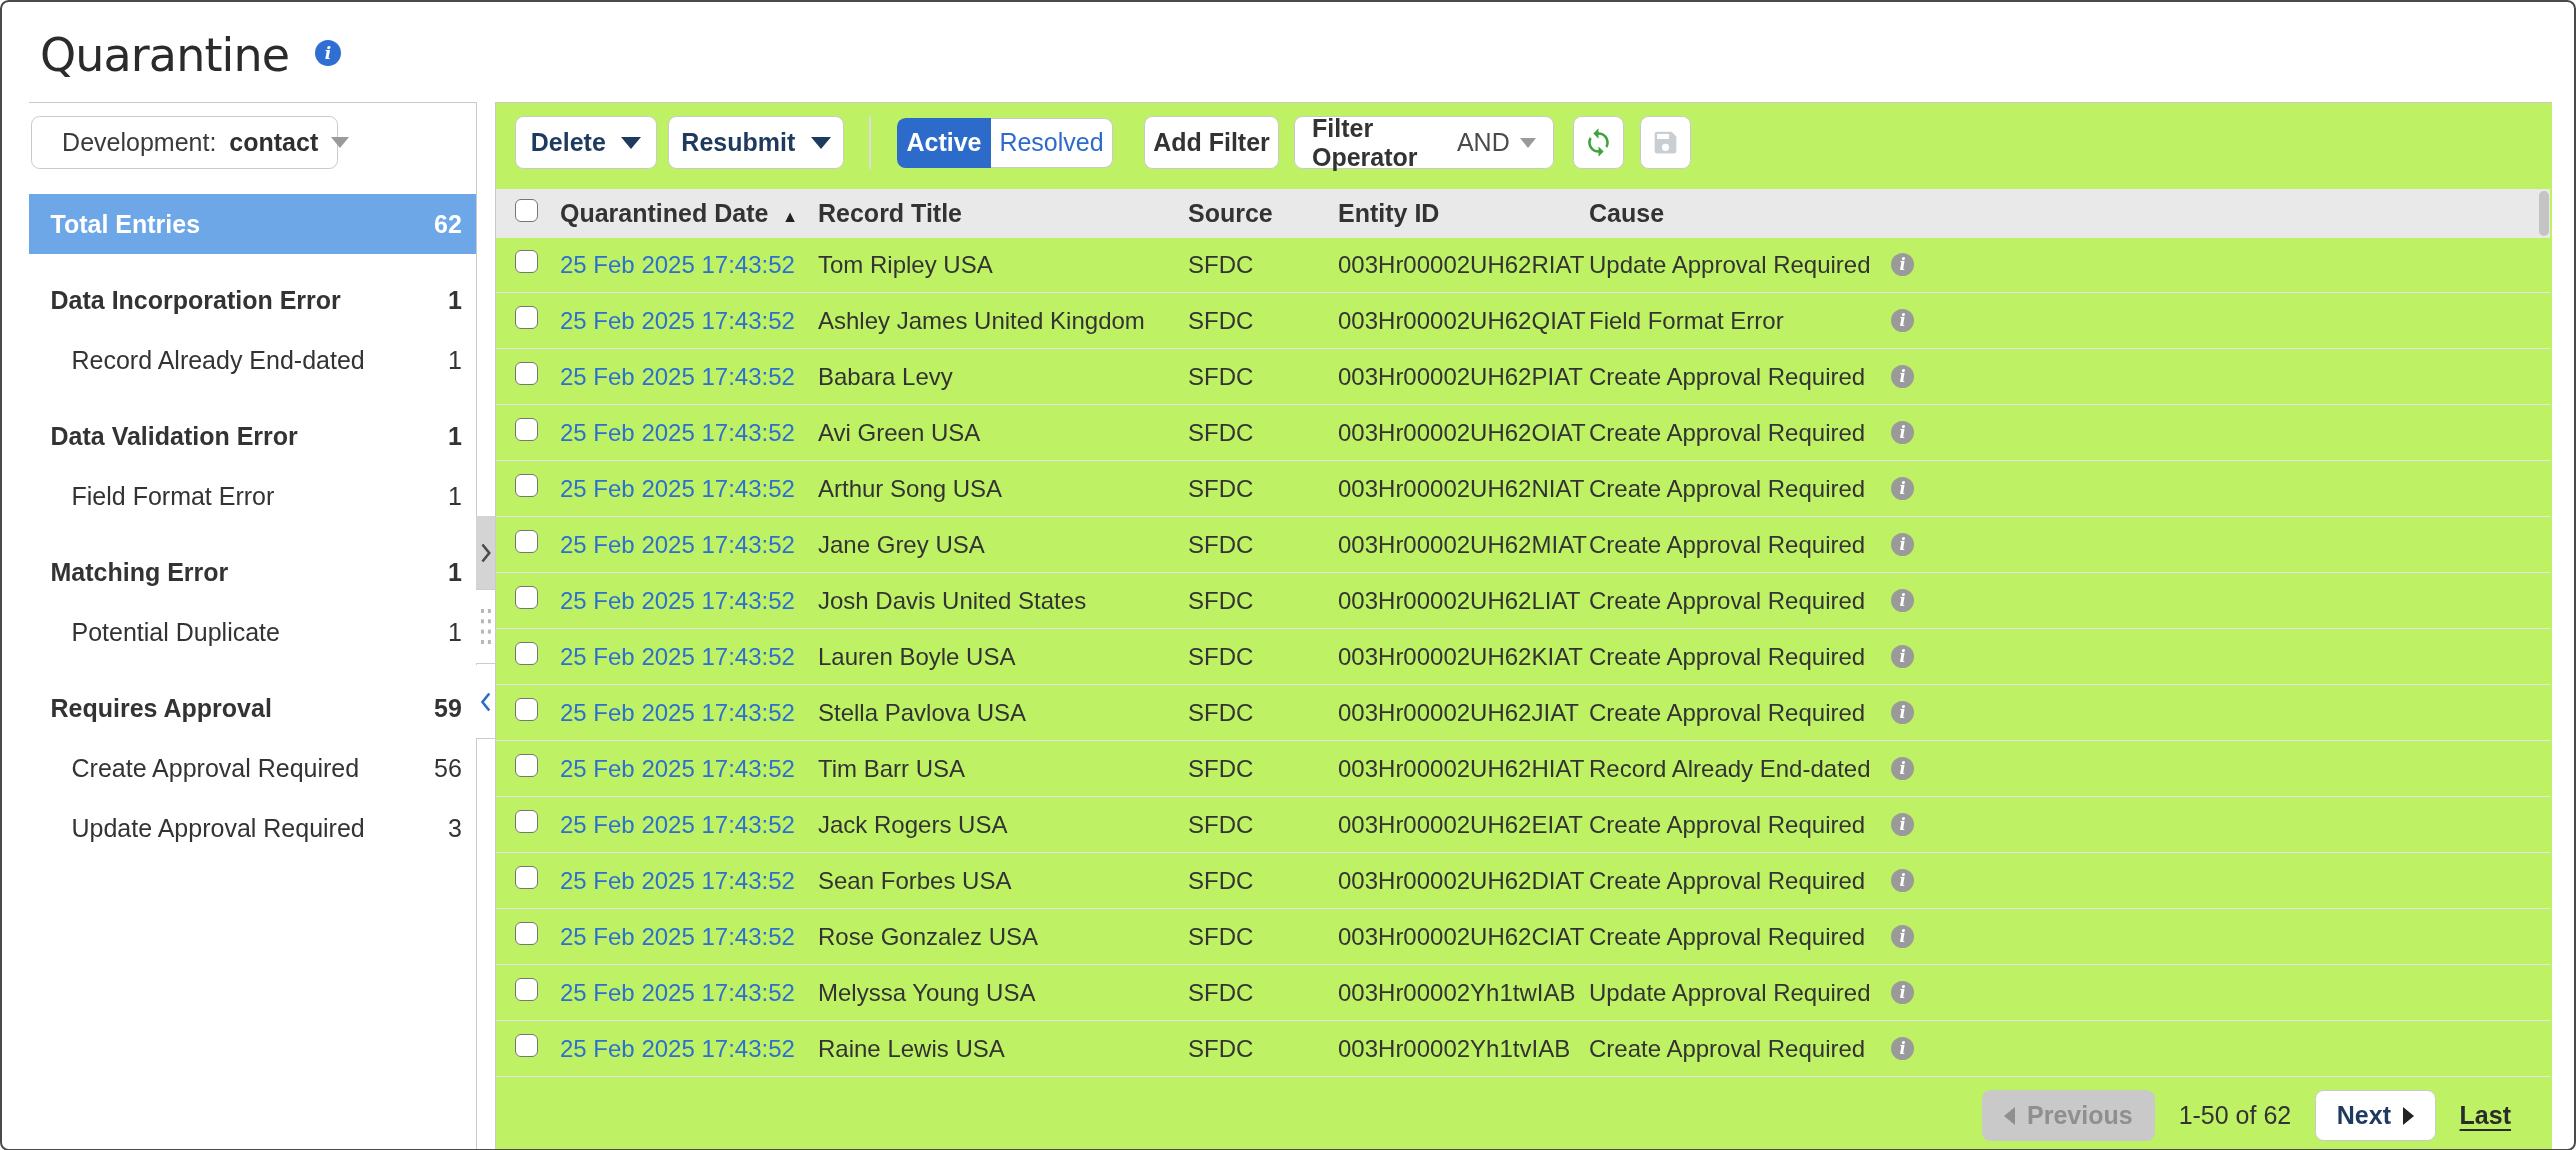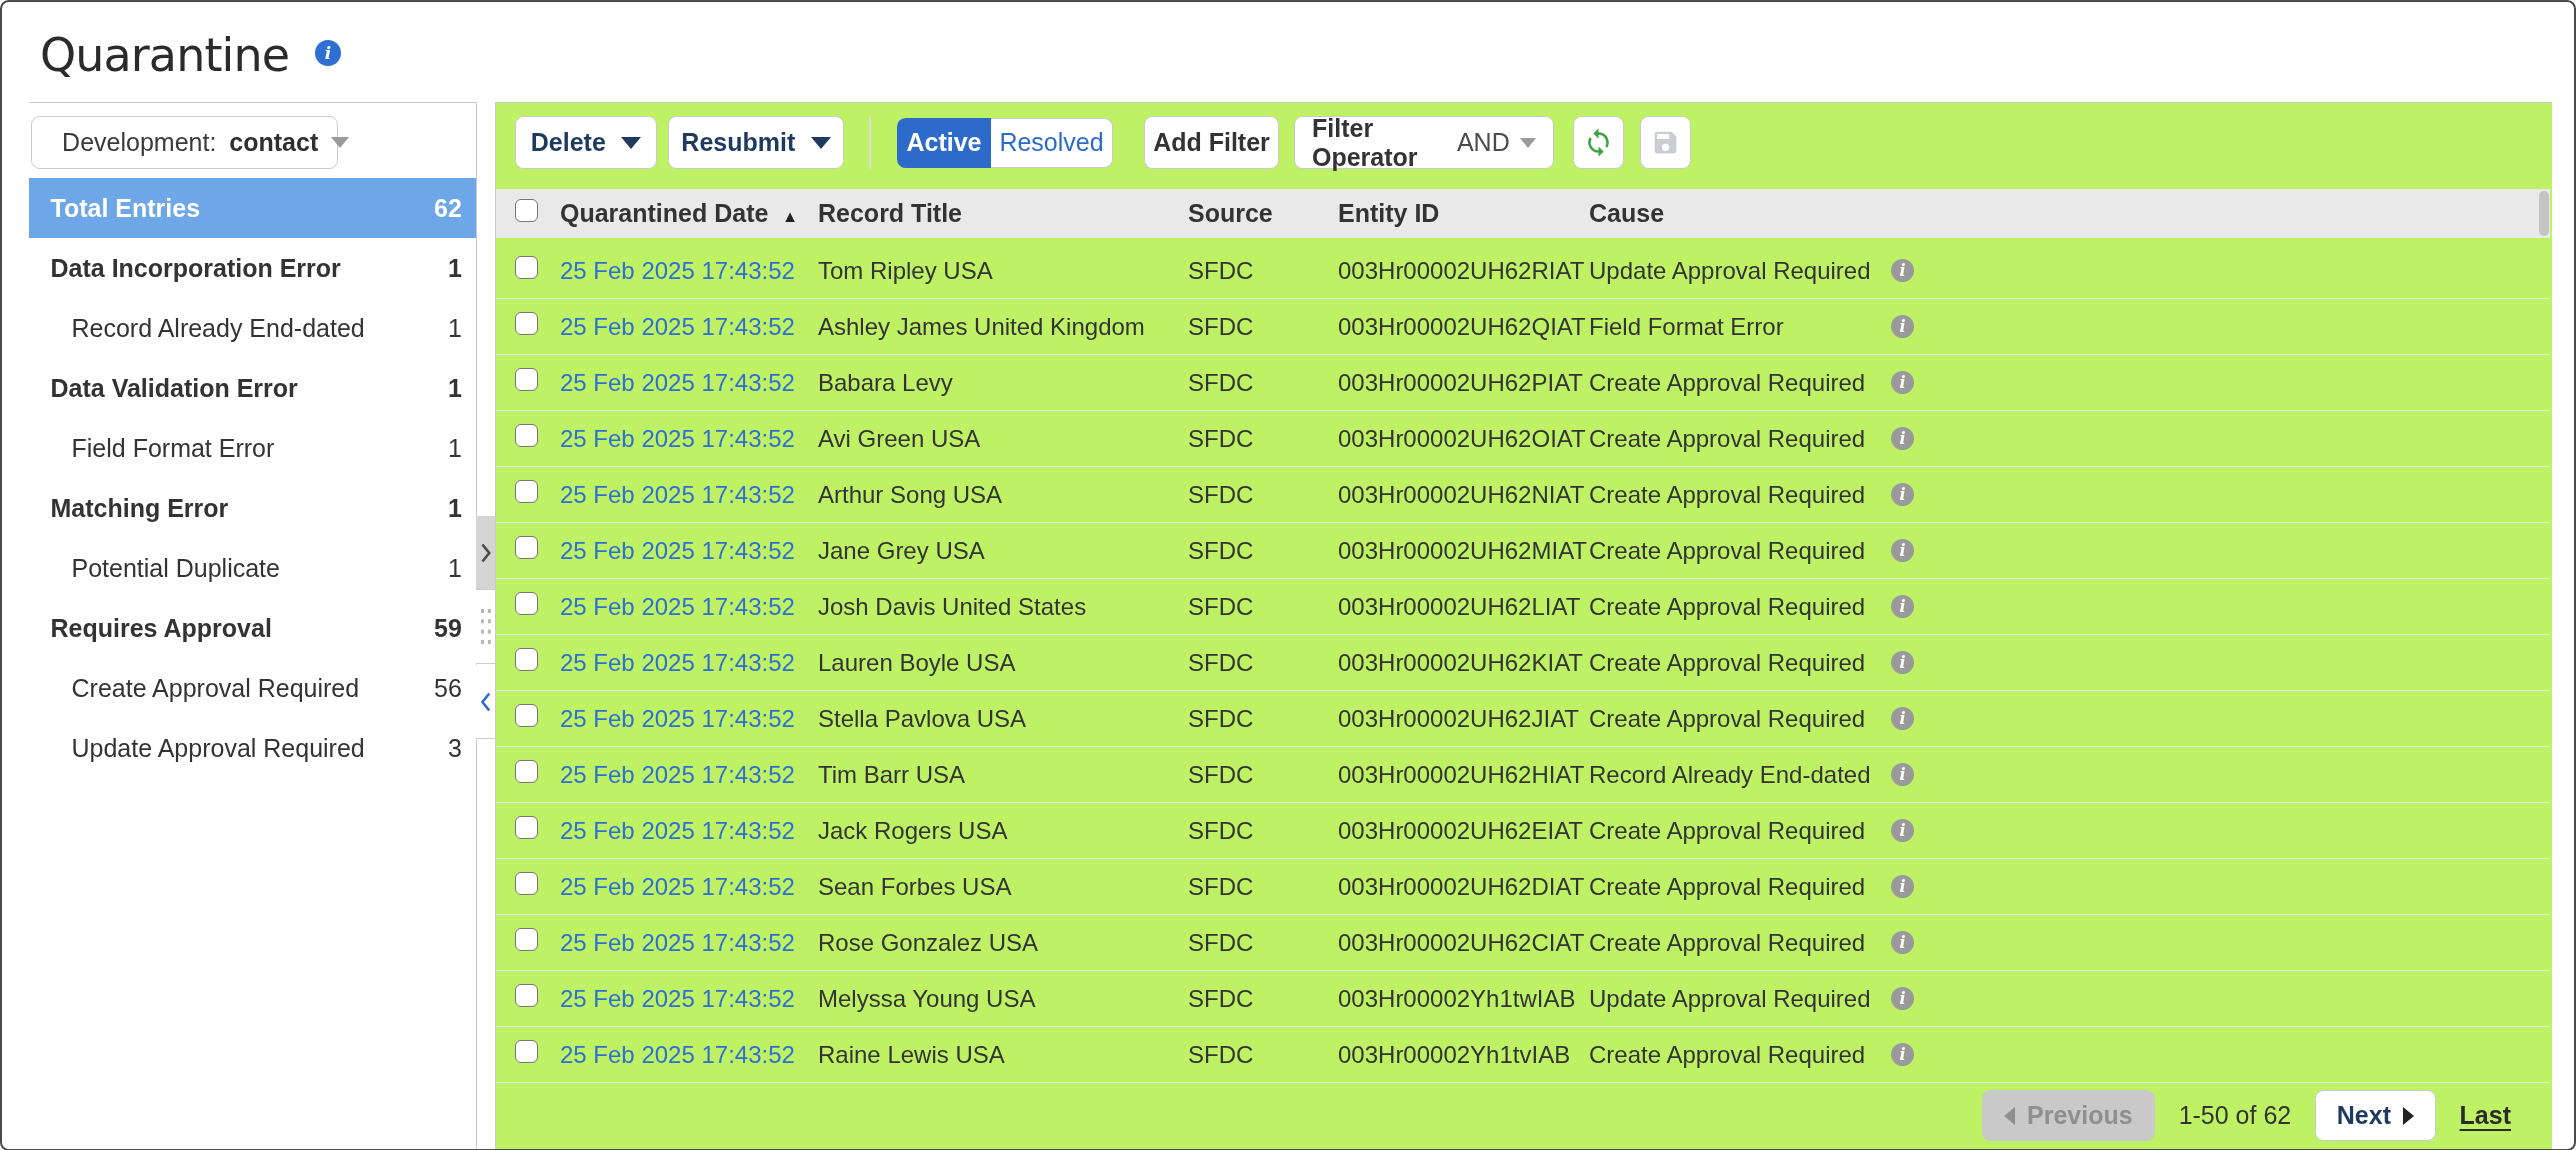--- a/index.html
+++ b/index.html
@@ -19,21 +19,21 @@
            border-top:1.7px solid #c9c9c9;border-right:1.7px solid #c9c9c9;box-sizing:border-box;background:#fff;}
   .source-btn{position:absolute;left:2.6px;top:13px;width:307px;height:53px;border:1.7px solid #c9c9c9;
               border-radius:8.6px;background:#fff;display:flex;align-items:center;gap:13px;
               padding:0 17px;font-size:25px;box-sizing:border-box;cursor:pointer;}
   .src-label{color:#3a3a3a;}
   .src-value{font-weight:bold;color:#2f2f2f;}
   .caret{width:0;height:0;border-left:9.4px solid transparent;border-right:9.4px solid transparent;
          border-top:11px solid #9a9a9a;margin-left:auto;}
   .side-list{position:absolute;left:0;top:75px;width:100%;}
   .side-item{height:60px;display:flex;align-items:center;padding:0 13.7px 0 22px;font-size:25px;cursor:pointer;}
-  .side-item.lvl0{font-weight:bold;}
+  .side-item.lvl0{font-weight:bold;margin-top:16px;}
   .side-item.lvl1{padding-left:43px;font-weight:normal;}
   .side-item .si-count{margin-left:auto;}
   .side-item.selected{background:#6da7e8;color:#fff;}
 
   
   .splitter-tab{position:absolute;left:474px;top:514px;width:20.6px;height:74px;background:#d4d4d4;
                 display:flex;align-items:center;justify-content:center;cursor:pointer;}
   .splitter-grip{position:absolute;left:474px;top:587px;width:20.6px;height:75px;background:#fff;
                  border:0.9px solid #ccc;border-left:none;box-sizing:border-box;
                  display:flex;align-items:center;justify-content:center;cursor:col-resize;}
@@ -69,21 +69,21 @@
   .btn-filter-op .caret{border-left-width:8.6px;border-right-width:8.6px;border-top-width:10.3px;}
   .btn-refresh{left:1077px;width:51px;}
   .btn-save{left:1144px;width:51px;cursor:default;}
 
   
   .thead{position:absolute;left:0;top:86px;width:2054px;height:49px;background:#e9e9e9;
          display:grid;grid-template-columns:45px 258px 370px 150px 251px 302px 51px 1fr;
          align-items:center;padding-left:19px;font-size:25px;font-weight:bold;color:#333;box-sizing:border-box;}
   .sort-arrow{display:inline-block;margin-left:13.7px;font-size:16.3px;color:#222;font-weight:normal;}
   .sort-arrow::before{content:"▲";}
-  .tbody{position:absolute;left:0;top:140px;width:2054px;}
+  .tbody{position:absolute;left:0;top:134px;width:2054px;}
   .trow{height:56px;display:grid;grid-template-columns:45px 258px 370px 150px 251px 302px 51px 1fr;
         align-items:center;padding-left:19px;border-bottom:0.9px solid #e4e4e4;font-size:24px;box-sizing:border-box;}
   .checkbox{width:23px;height:23px;border:1.7px solid #757575;border-radius:6px;background:#fff;
             box-sizing:border-box;display:inline-block;cursor:pointer;}
   .c-date{color:#2e6fd0;text-decoration:none;cursor:pointer;}
   .info-dot{width:23px;height:23px;border-radius:50%;background:#9a9a9a;color:#fff;
             display:flex;align-items:center;justify-content:center;cursor:pointer;}
   .info-dot::before{content:"i";font:italic bold 16.3px "DejaVu Serif",serif;}
   .vthumb{position:absolute;right:2.6px;top:88px;width:10.3px;height:45px;background:#c4c4c4;border-radius:5.1px;}
 

